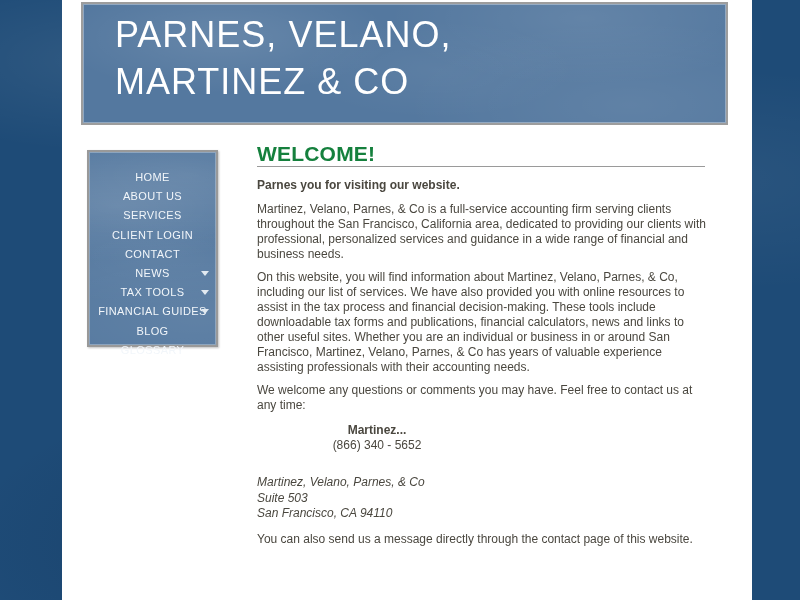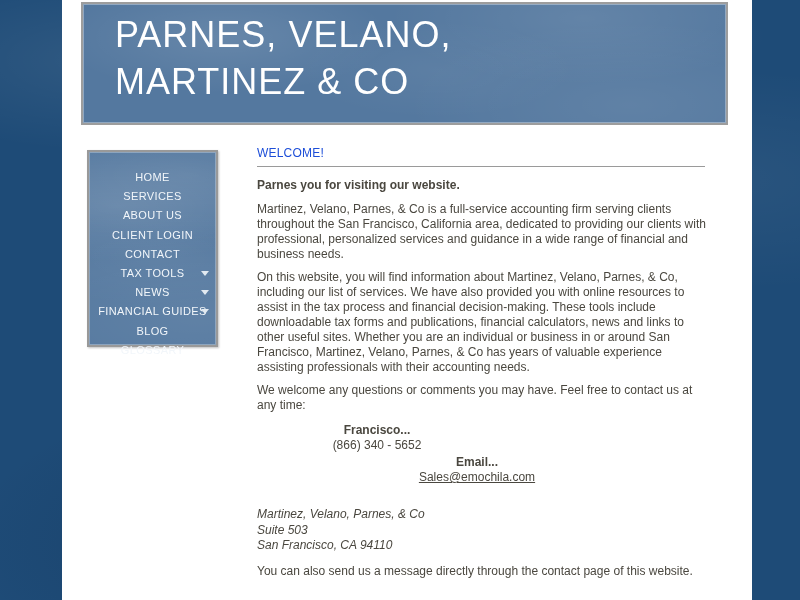--- a/index.html
+++ b/index.html
@@ -62,21 +62,21 @@
     width: 0; height: 0;
     border-left: 4px solid transparent;
     border-right: 4px solid transparent;
     border-top: 5px solid #e2eaf1;
   }
   .main {
     position: absolute; left: 195px; top: 146px; width: 450px;
     color: #4a473f; font-size: 12px; line-height: 15px;
   }
   .welcome-heading {
-    color: #1d4ed8; font-size: 12px; font-weight: normal; letter-spacing: .2px;
+    color: #15803d; font-size: 21px; font-weight: bold; letter-spacing: .2px;
   }
   .rule {
     border: none; border-top: 1px solid #9a9a9a;
     margin: 5px 0 11px 0; width: 448px;
   }
   .bold-line { font-weight: bold; margin-bottom: 9px; }
   .para { margin-bottom: 8px; }
   .tel-block { width: 240px; text-align: center; margin-top: 10px; }
   .email-block { width: 440px; text-align: center; margin-top: 2px; }
   .contact-label { font-weight: bold; }
@@ -95,37 +95,37 @@
       <span>MARTINEZ &amp; CO</span>
     </h1>
     <div class="tagline">Certified Public Accountants</div>
   </div>
 
   <div class="sidebar clouds">
     <div class="nav-item">
       <span>HOME</span>
     </div>
     <div class="nav-item">
-      <span>SERVICES</span>
+      <span>ABOUT US</span>
     </div>
     <div class="nav-item">
-      <span>ABOUT US</span>
+      <span>SERVICES</span>
     </div>
     <div class="nav-item">
       <span>CLIENT LOGIN</span>
     </div>
     <div class="nav-item">
       <span>CONTACT</span>
     </div>
     <div class="nav-item">
-      <span>TAX TOOLS</span>
+      <span>NEWS</span>
       <span class="nav-arrow"></span>
     </div>
     <div class="nav-item">
-      <span>NEWS</span>
+      <span>TAX TOOLS</span>
       <span class="nav-arrow"></span>
     </div>
     <div class="nav-item">
       <span>FINANCIAL GUIDES</span>
       <span class="nav-arrow"></span>
     </div>
     <div class="nav-item">
       <span>BLOG</span>
     </div>
     <div class="nav-item">
@@ -135,28 +135,24 @@
 
   <div class="main">
     <div class="welcome-heading">WELCOME!</div>
     <hr class="rule">
     <div class="bold-line">Parnes you for visiting our website.</div>
     <p class="para">Martinez, Velano, Parnes, &amp; Co is a full-service accounting firm serving clients throughout the San Francisco, California area, dedicated to providing our clients with professional, personalized services and guidance in a wide range of financial and business needs.</p>
     <p class="para">On this website, you will find information about Martinez, Velano, Parnes, &amp; Co, including our list of services. We have also provided you with online resources to assist in the tax process and financial decision-making. These tools include downloadable tax forms and publications, financial calculators, news and links to other useful sites. Whether you are an individual or business in or around San Francisco, Martinez, Velano, Parnes, &amp; Co has years of valuable experience assisting professionals with their accounting needs.</p>
     <p class="para">We welcome any questions or comments you may have. Feel free to contact us at any time:</p>
 
     <div class="tel-block">
-      <div class="contact-label">Francisco...</div>
+      <div class="contact-label">Martinez...</div>
       <div>(866) 340 - 5652</div>
     </div>
 
-    <div class="email-block">
-      <div class="contact-label">Email...</div>
-      <a class="email-link">Sales@emochila.com</a>
-    </div>
 
     <div class="address">
       <div>Martinez, Velano, Parnes, &amp; Co</div>
       <div>Suite 503</div>
       <div>San Francisco, CA 94110</div>
     </div>
 
     <p class="closing">You can also send us a message directly through the contact page of this website.</p>
   </div>
 

